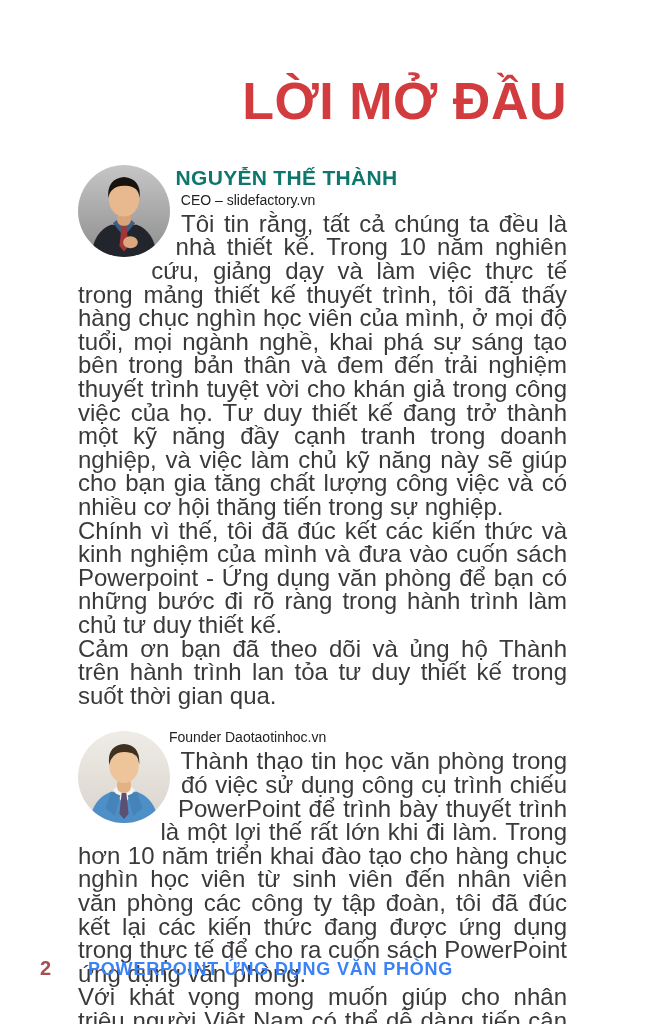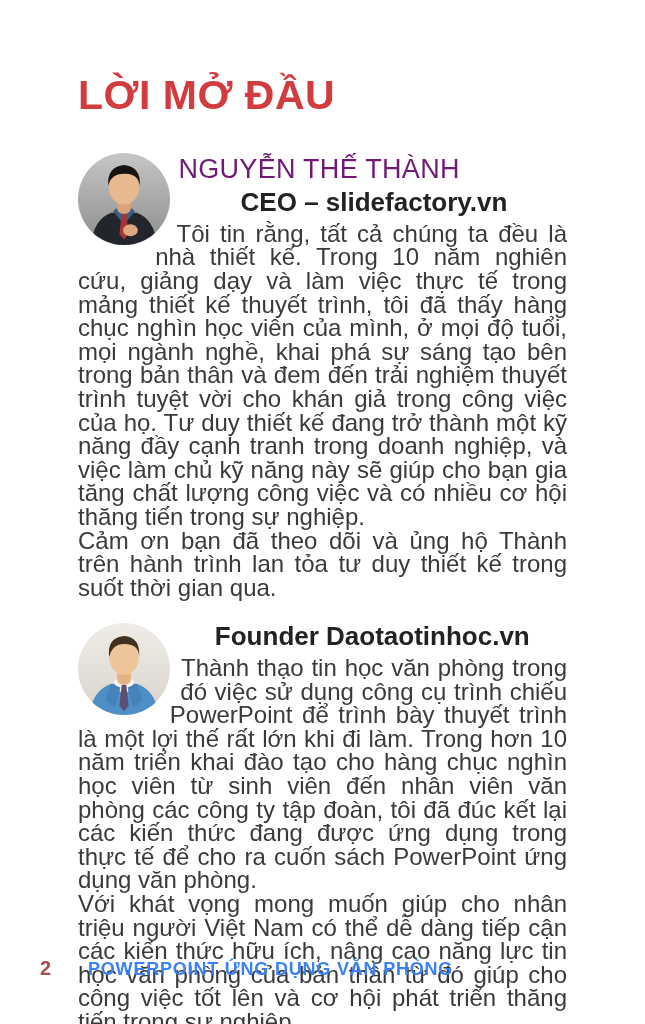--- a/index.html
+++ b/index.html
@@ -13,25 +13,26 @@
     margin: 0 auto;
     background: #ffffff;
     overflow: hidden;
   }
 
   .content {
     padding: 74px 78px 0 78px;
   }
 
   .page-title {
-    font-size: 41px;
+    font-size: 52px;
     font-weight: 800;
     letter-spacing: 0.5px;
     color: #d23c3e;
     line-height: 1.05;
+    text-align: right;
   }
 
   .author-section {
     margin-top: 34px;
   }
   .author-section.second {
     margin-top: 22px;
   }
 
   .avatar {
@@ -39,35 +40,34 @@
     width: 92px;
     height: 92px;
     border-radius: 50%;
     overflow: hidden;
     margin: 2px 12px 6px 0;
     shape-outside: circle(50%);
   }
   .avatar svg { display: block; width: 100%; height: 100%; }
 
   .author-name {
-    font-size: 27px;
-    font-weight: 400;
-    color: #701a75;
+    font-size: 21px;
+    font-weight: 700;
+    color: #0f766e;
     letter-spacing: 0.3px;
     line-height: 1.15;
     padding-top: 3px;
   }
 
   .author-role {
-    font-size: 26px;
-    font-weight: 700;
+    font-size: 14px;
+    font-weight: 400;
     color: #222222;
     line-height: 1.22;
     margin: 2px 0 3px 0;
-    text-align: center;
   }
 
   .body-text p {
     font-size: 24px;
     line-height: 23.6px;
     color: #3a3a3a;
     text-align: justify;
     margin: 0;
   }
 
@@ -117,20 +117,21 @@
           <ellipse cx="57" cy="84" rx="8" ry="6.5" fill="#dca77e"></ellipse>
           <rect x="42.5" y="50" width="15" height="16" rx="6" fill="#d9a478"></rect>
           <ellipse cx="50" cy="37" rx="16.5" ry="19" fill="#e8b88f"></ellipse>
           <path d="M33 36 Q31 15 50 13 Q69 15 67 36 Q66 23 52 22.5 Q42 22 37.5 27 Q34 30 33 36 Z" fill="#191310"></path>
         </svg>
       </div>
       <h2 class="author-name">NGUYỄN THẾ THÀNH</h2>
       <h3 class="author-role">CEO – slidefactory.vn</h3>
       <div class="body-text">
         <p>Tôi tin rằng, tất cả chúng ta đều là nhà thiết kế.  Trong 10 năm nghiên cứu, giảng dạy và làm việc thực tế trong mảng thiết kế thuyết trình, tôi đã thấy hàng chục nghìn học viên của mình, ở mọi độ tuổi, mọi ngành nghề, khai phá sự sáng tạo bên trong bản thân và đem đến trải nghiệm thuyết trình tuyệt vời cho khán giả trong công việc của họ. Tư duy thiết kế đang trở thành một kỹ năng đầy cạnh tranh trong doanh nghiệp, và việc làm chủ kỹ năng này sẽ giúp cho bạn gia tăng chất lượng công việc và có nhiều cơ hội thăng tiến trong sự nghiệp.</p>
+        <p>Chính vì thế, tôi đã đúc kết các kiến thức và kinh nghiệm của mình và đưa vào cuốn sách Powerpoint - Ứng dụng văn phòng để bạn có những bước đi rõ ràng trong hành trình làm chủ tư duy thiết kế.</p>
         <p>Cảm ơn bạn đã theo dõi và ủng hộ Thành trên hành trình lan tỏa tư duy thiết kế trong suốt thời gian qua.</p>
       </div>
     </section>
 
     <section class="author-section second">
       <div class="avatar" aria-hidden="true">
         <svg viewBox="0 0 100 100">
           <defs>
             <linearGradient id="bg2" x1="0" y1="0" x2="0" y2="1">
               <stop offset="0" stop-color="#efece7"></stop>

